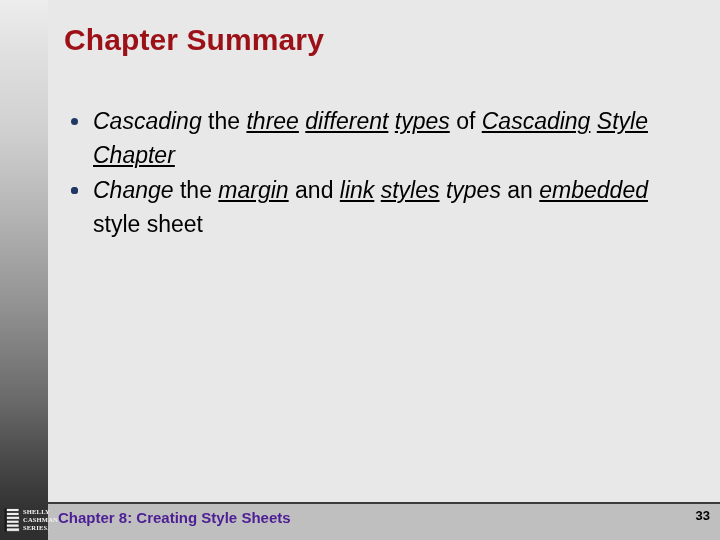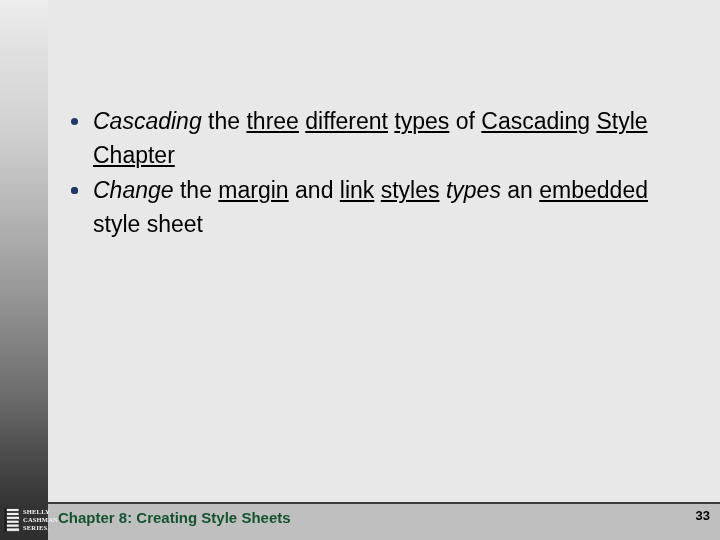--- a/index.html
+++ b/index.html
@@ -76,40 +76,40 @@
   #body-list li .bullet-dot {
     position: absolute;
     left: 9px;
     top: 14px;
     width: 7px;
     height: 7px;
     border-radius: 50%;
     background: #1f3864;
   }
   .it { font-style: italic; }
-  .ul { text-decoration: underline; text-decoration-thickness: 2px; text-underline-offset: 2px; }
+  .ul { text-decoration: underline; text-decoration-thickness: 2px; text-underline-offset: 2px; font-style: italic; }
 
   
   #footer-band {
     position: absolute;
     left: 48px;
     top: 502px;
     width: 672px;
     height: 38px;
     background: #bfbfbf;
     border-top: 2px solid #3a3a3a;
     box-sizing: border-box;
   }
   #footer-title {
     position: absolute;
     left: 58px;
     top: 509px;
     font-size: 15px;
     font-weight: bold;
-    color: #14532d;
+    color: #4c1d95;
     white-space: nowrap;
   }
   #page-number {
     position: absolute;
     left: 676px;
     top: 508px;
     width: 34px;
     text-align: right;
     font-size: 13px;
     font-weight: bold;
@@ -144,20 +144,21 @@
     letter-spacing: 0.2px;
   }
 </style>
 </head>
 <body>
 
 <div id="slide">
 
   <div id="left-bar"></div>
 
+  <div id="title">Chapter Summary</div>
 
   <ul id="body-list">
       <li><span class="bullet-dot"></span><span><span class="it">Cascading</span><span> the </span><span class="ul">three</span><span> </span><span class="ul">different</span><span> </span><span class="ul">types</span><span> of </span><span class="ul">Cascading</span><span> </span><span class="ul">Style</span><span> </span><span class="ul">Chapter</span></span></li>
       <li><span class="bullet-dot"></span></li>
       <li><span class="bullet-dot"></span><span><span class="it">Change</span><span> the </span><span class="ul">margin</span><span> and </span><span class="ul">link</span><span> </span><span class="ul">styles</span><span> </span><span class="it">types</span><span> an </span><span class="ul">embedded</span><span> style sheet</span></span></li>
     </ul>
 
   <div id="footer-band"></div>
 
   <div id="footer-title">Chapter 8: Creating Style Sheets</div>

